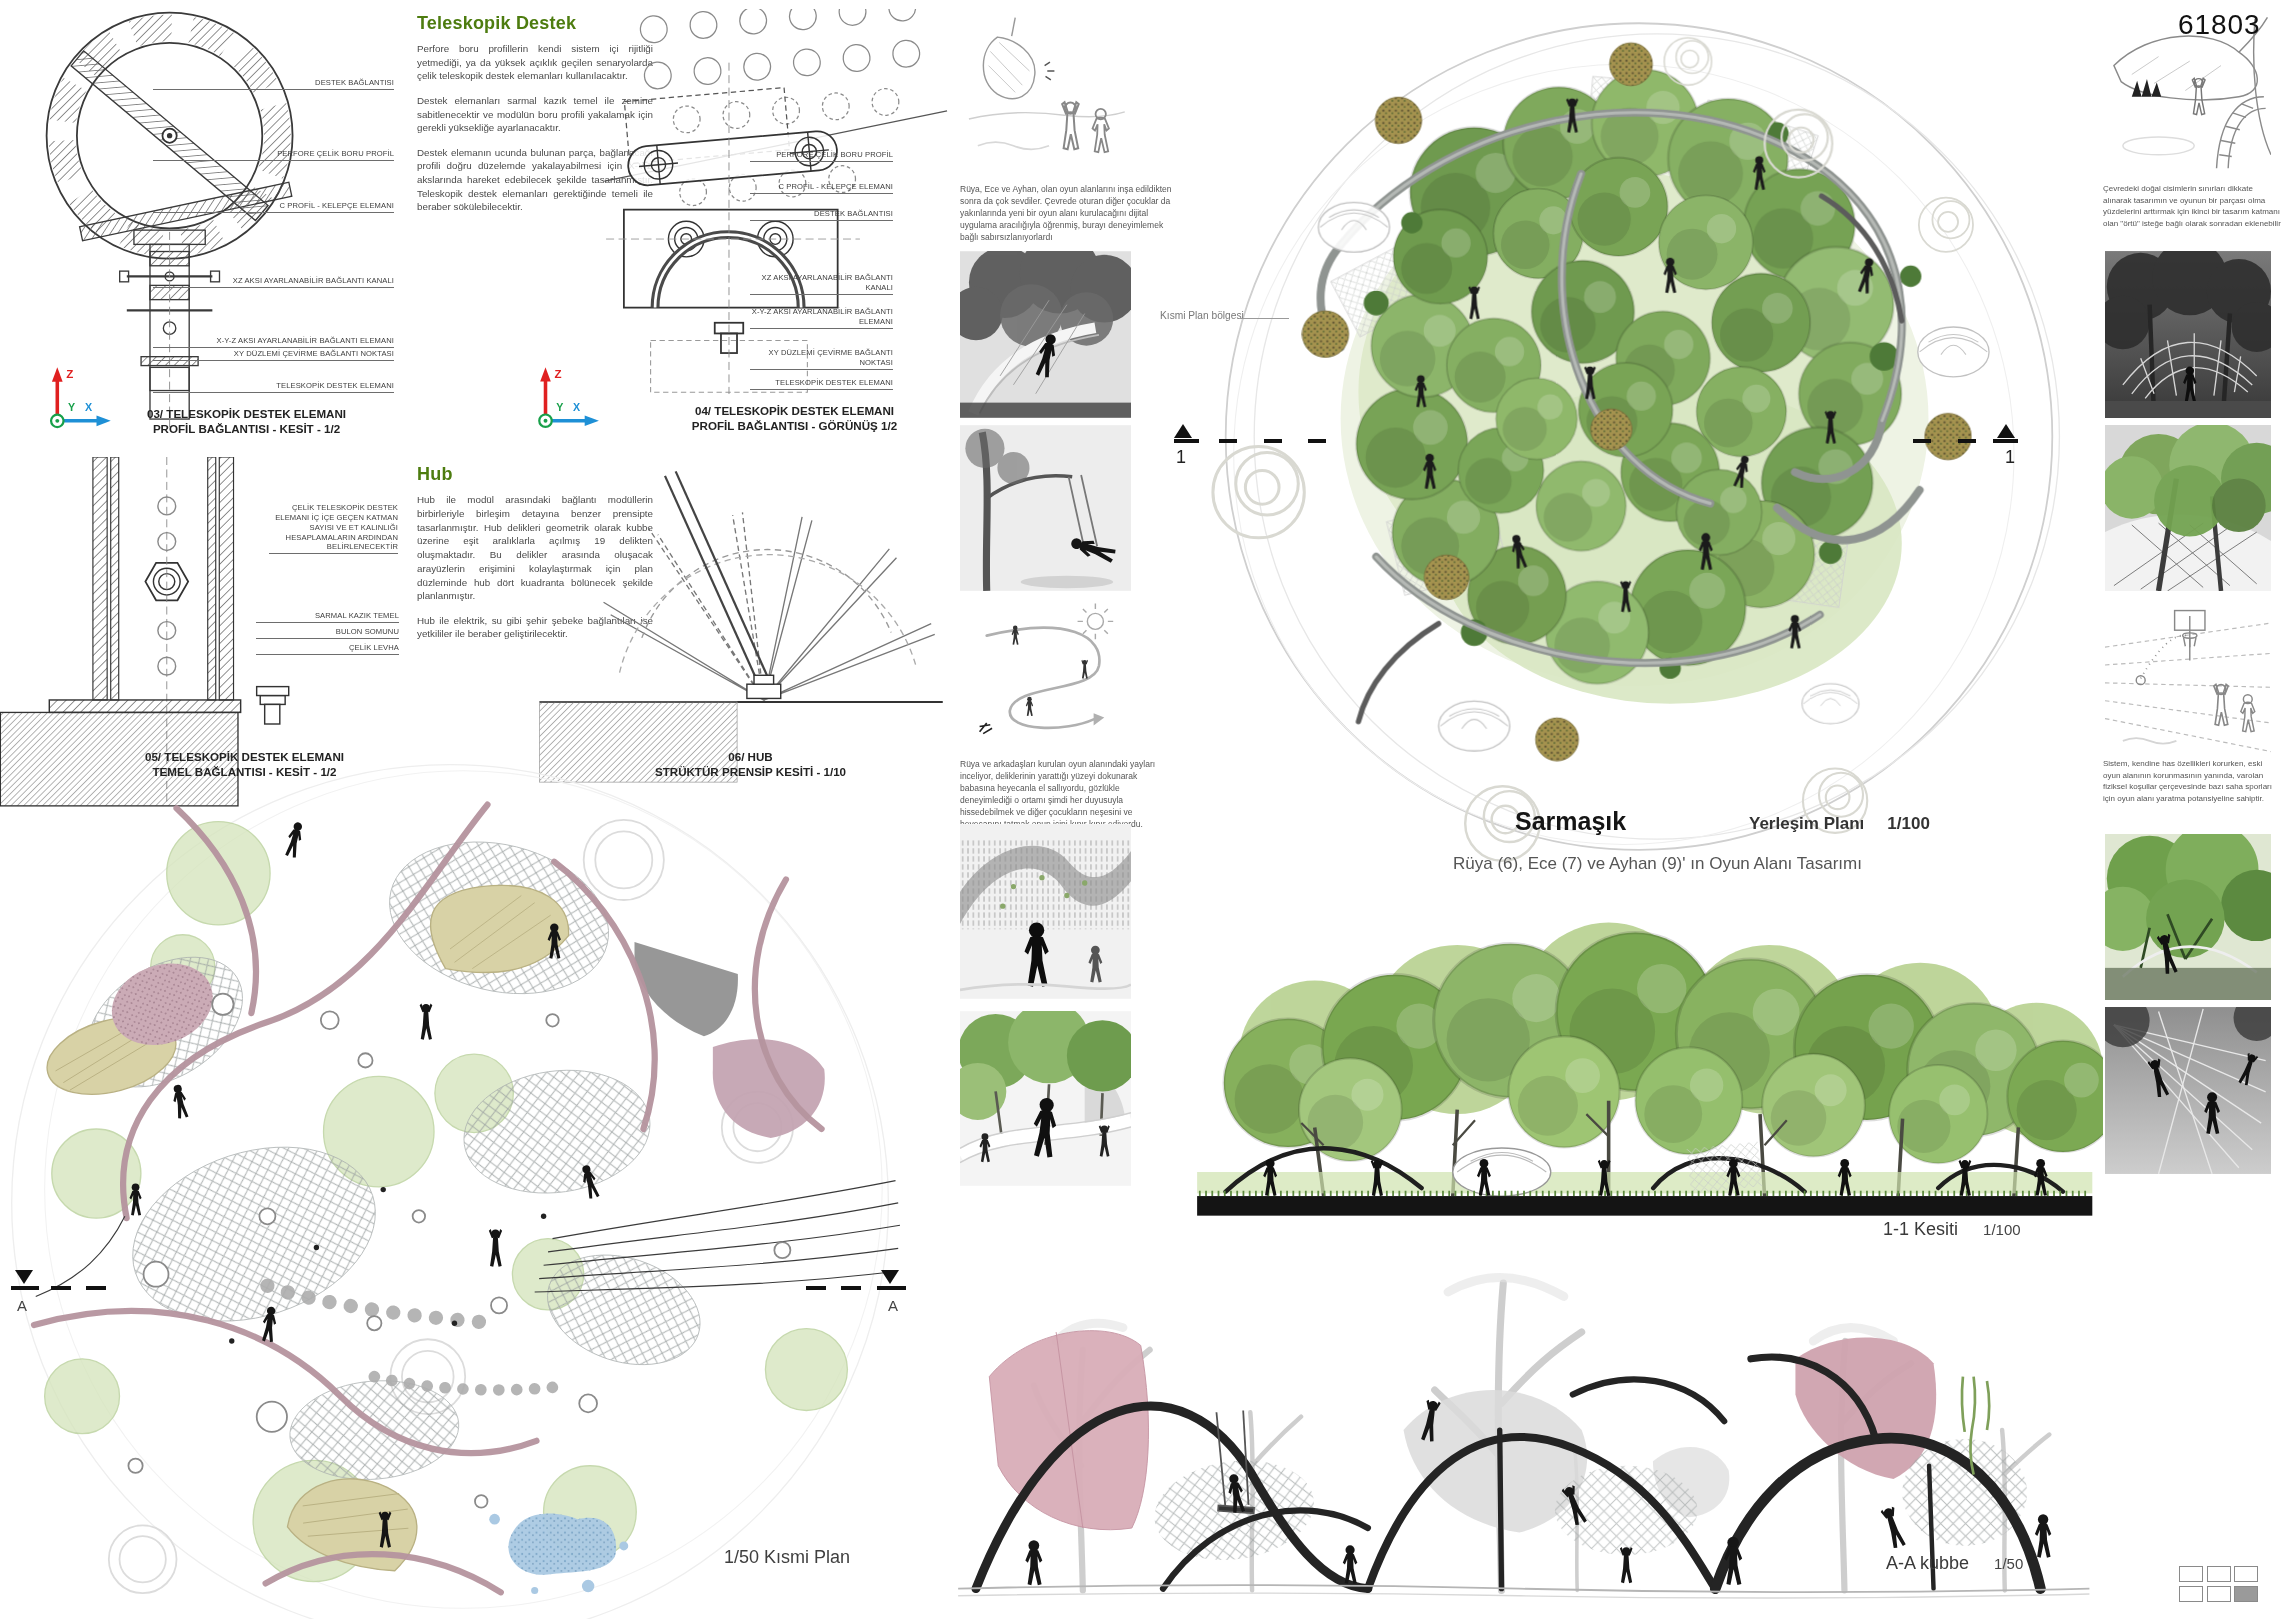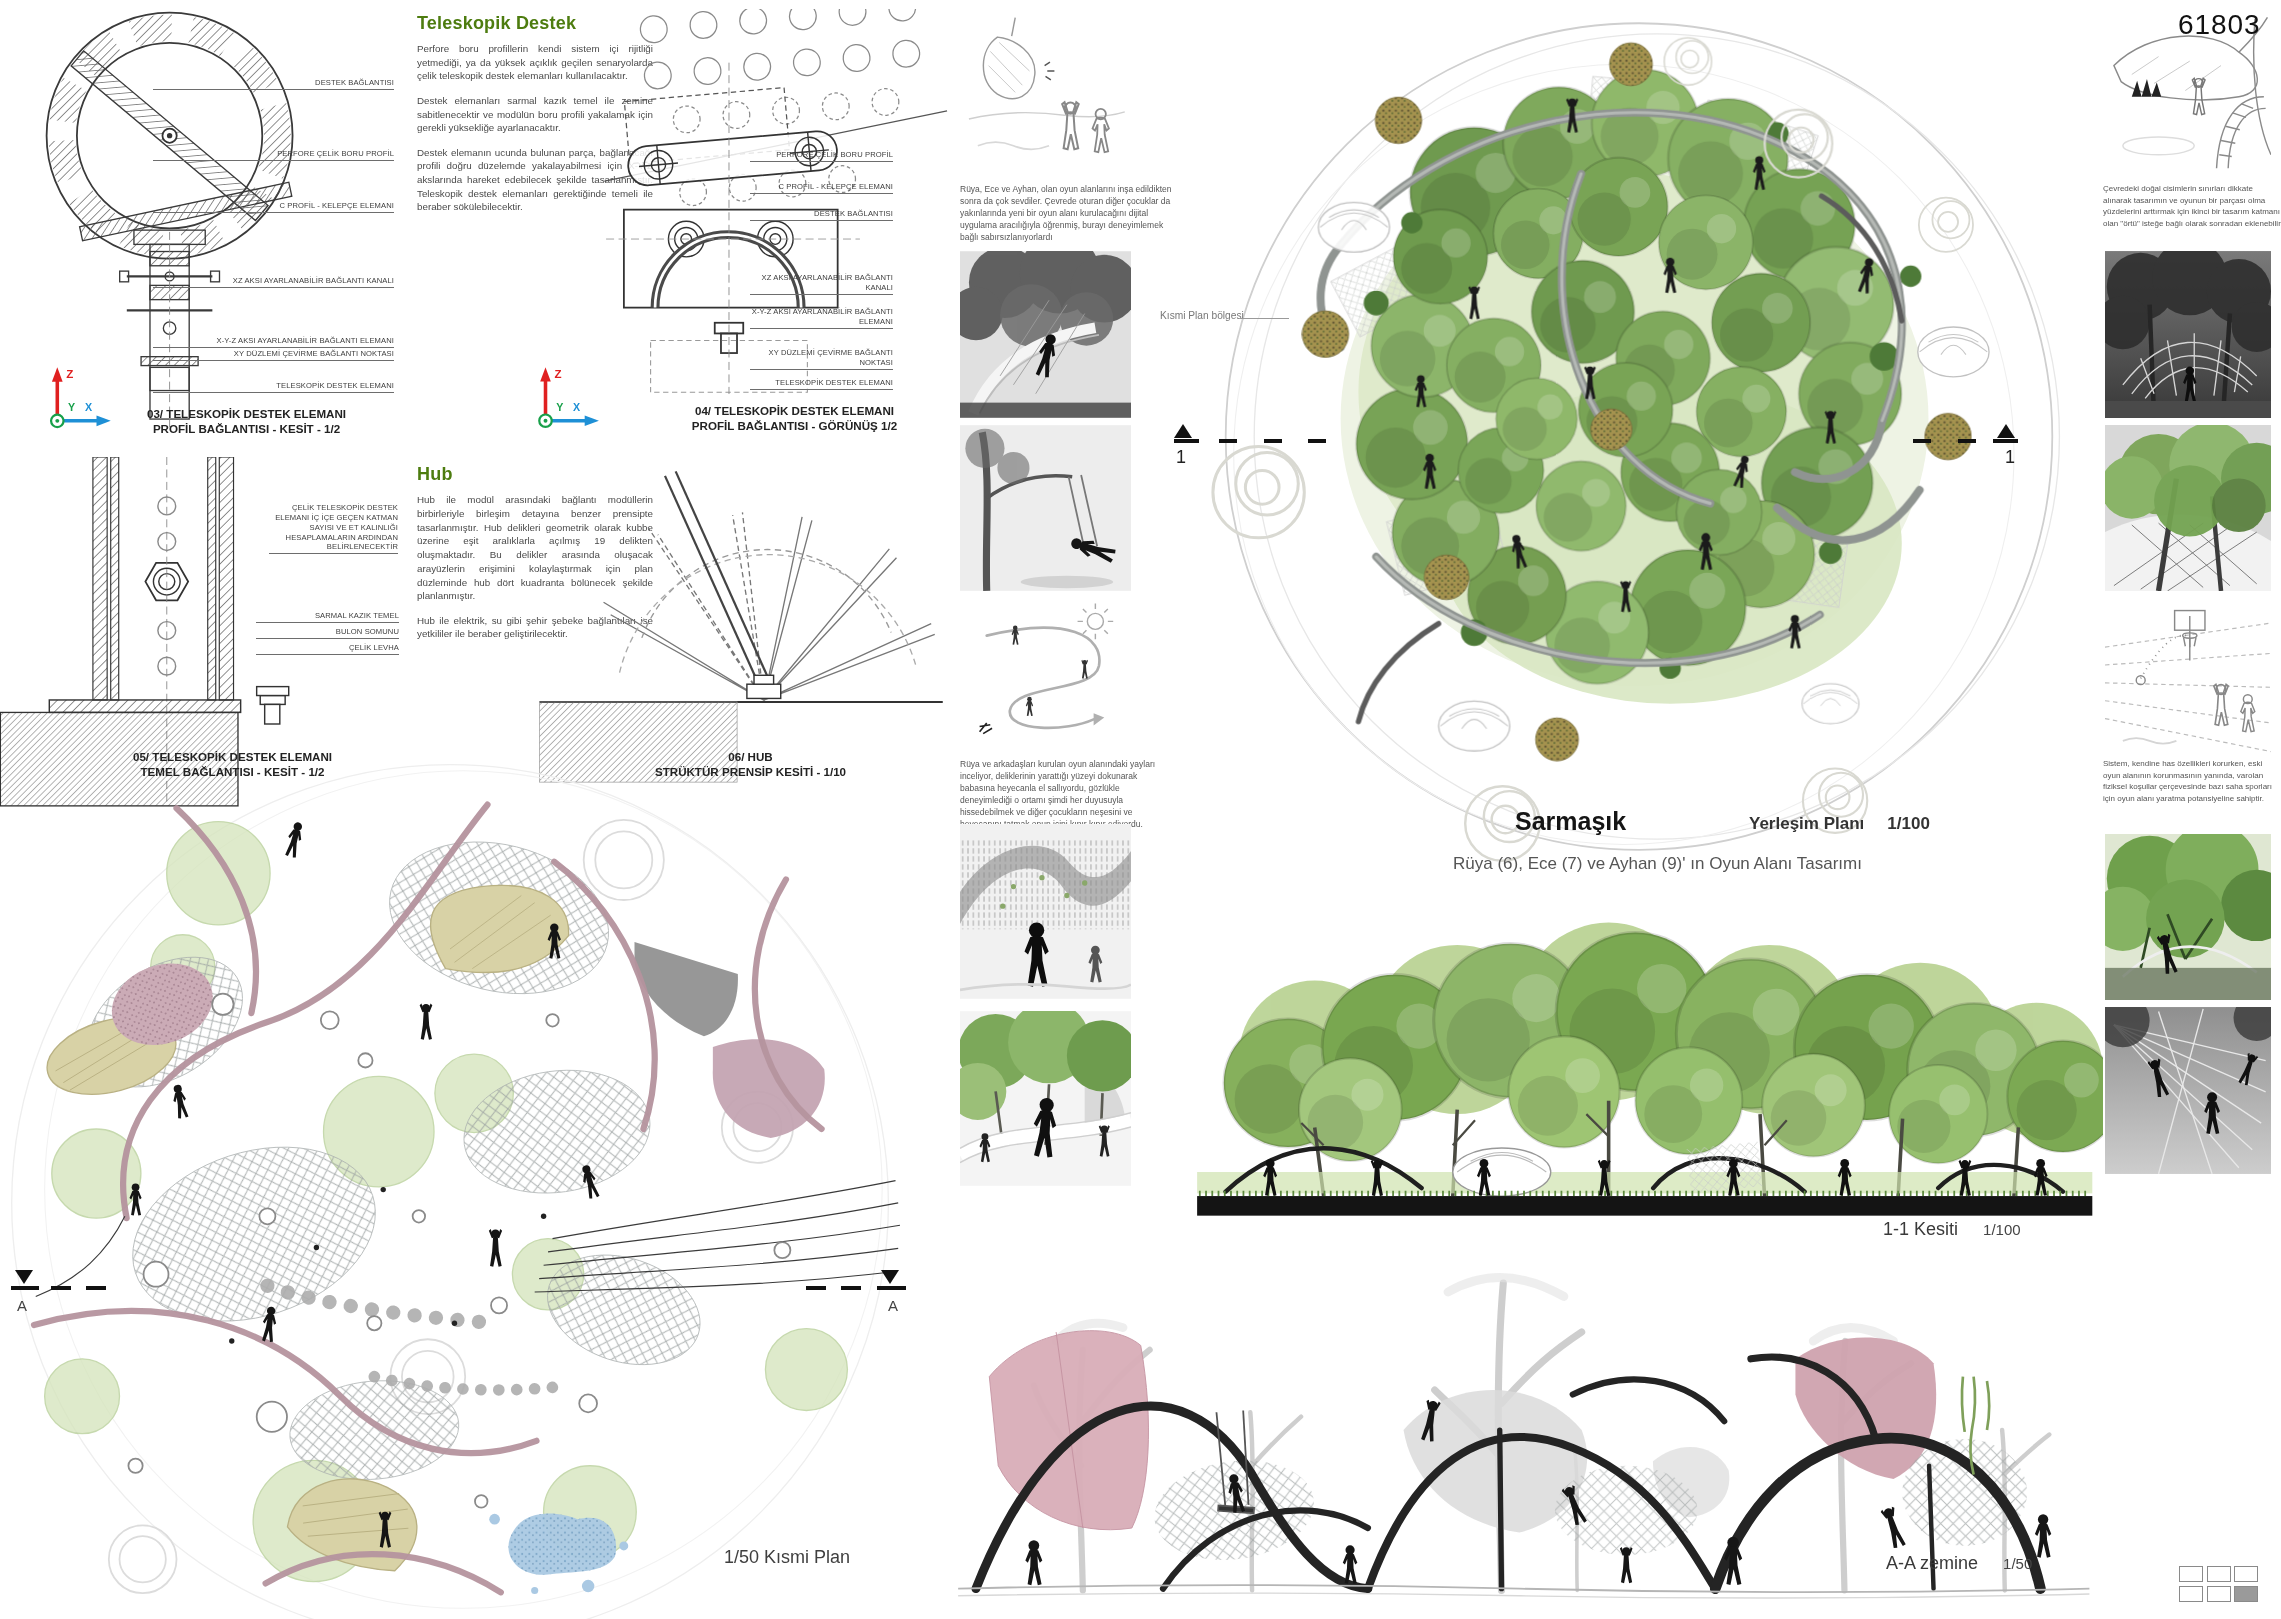--- a/index.html
+++ b/index.html
@@ -278,21 +278,21 @@
     <rect x="297" y="278" width="17" height="22"></rect>
     <rect x="288" y="258" width="36" height="10"></rect>
   </g>
   <rect x="0" y="287" width="267" height="105" fill="url(#hatchF)" stroke="#333" stroke-width="1.5"></rect>
 </svg>
 
 <div class="lbl" style="left:269px;top:503px;width:129px">ÇELİK TELESKOPİK DESTEK ELEMANI İÇ İÇE GEÇEN KATMAN SAYISI VE ET KALINLIĞI HESAPLAMALARIN ARDINDAN BELİRLENECEKTİR</div>
 <div class="lbl" style="left:256px;top:611px;width:143px">SARMAL KAZIK TEMEL</div>
 <div class="lbl" style="left:256px;top:627px;width:143px">BULON SOMUNU</div>
 <div class="lbl" style="left:256px;top:643px;width:143px">ÇELİK LEVHA</div>
-<div class="cap" style="left:81px;top:749px;width:303px">
+<div class="cap" style="left:93px;top:749px;width:303px">
   <div>05/ TELESKOPİK DESTEK ELEMANI</div>
   <div>TEMEL BAĞLANTISI - KESİT - 1/2</div>
 </div>
 
 <svg class="abs" style="left:535px;top:463px" width="414" height="348" viewBox="0 0 465 390">
   <g stroke="#777" stroke-width="1.5" fill="none">
     <path d="M257,266 L77,156 M257,266 L85,170"></path>
     <path d="M257,266 L127,72 M257,266 L138,80" stroke-dasharray="6 4"></path>
     <path d="M257,266 L222,58 M257,266 L233,55" stroke-dasharray="6 4"></path>
     <path d="M257,266 L300,60 M257,266 L311,64"></path>
@@ -784,21 +784,21 @@
           <use href="#fig"></use>
         </g>
     <g transform="translate(760,362) scale(1.15)">
           <use href="#figup"></use>
         </g>
   </g>
   <path d="M10,388 Q320,380 640,388 T1280,388" stroke="#b5b5b5" stroke-width="2" fill="none"></path>
   <path d="M10,396 Q320,390 640,396 T1280,394" stroke="#d8d8d8" stroke-width="1.5" fill="none"></path>
 </svg>
 <div class="seccap" style="left:1886px;top:1553px">
-  <span>A-A zemine</span><span class="scale">1/50</span>
+  <span>A-A kubbe</span><span class="scale">1/50</span>
 </div>
 
 <svg class="abs" style="left:0;top:753px" width="909" height="866" viewBox="0 0 1020 972">
   <circle cx="505" cy="505" r="492" fill="none" stroke="#eeeeee" stroke-width="1.5"></circle>
   <circle cx="520" cy="490" r="470" fill="none" stroke="#f2f2f2" stroke-width="1.2"></circle>
   <g stroke="#b4cd94" stroke-width="1.5">
     <circle cx="245" cy="135" r="58" fill="#d4e4ba" opacity="0.75"></circle>
     <circle cx="425" cy="425" r="62" fill="#d4e4ba" opacity="0.75"></circle>
     <circle cx="108" cy="472" r="50" fill="#d4e4ba" opacity="0.75"></circle>
     <circle cx="352" cy="862" r="68" fill="#d4e4ba" opacity="0.75"></circle>

